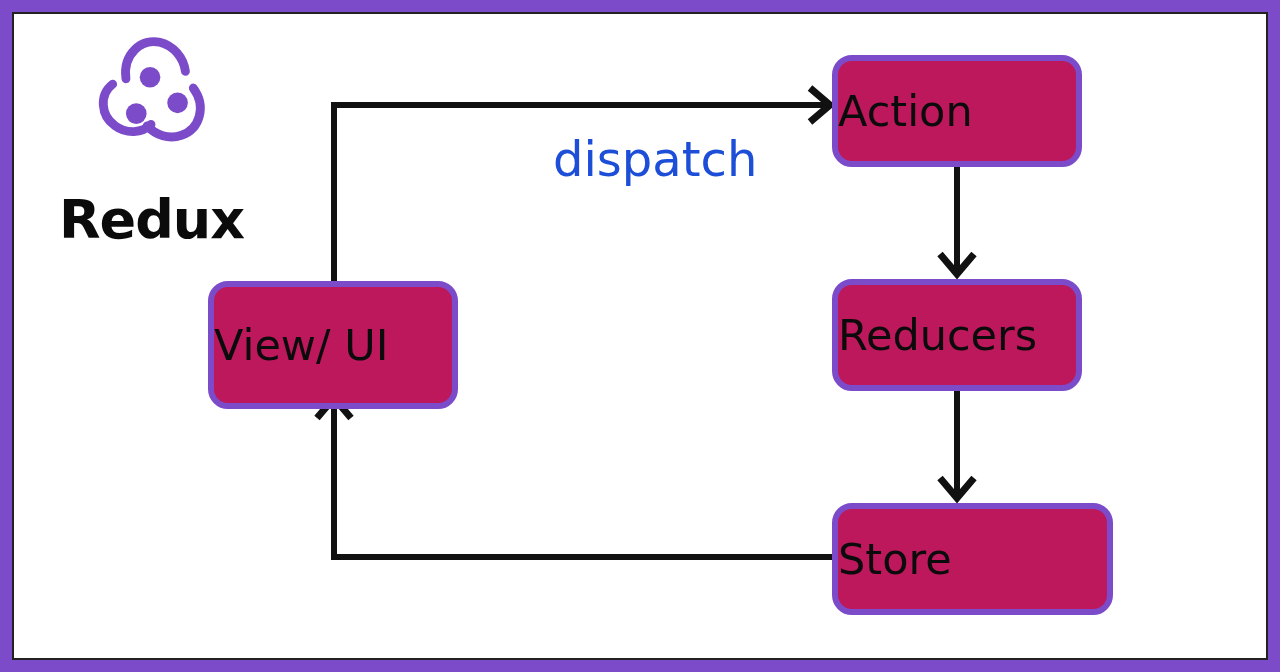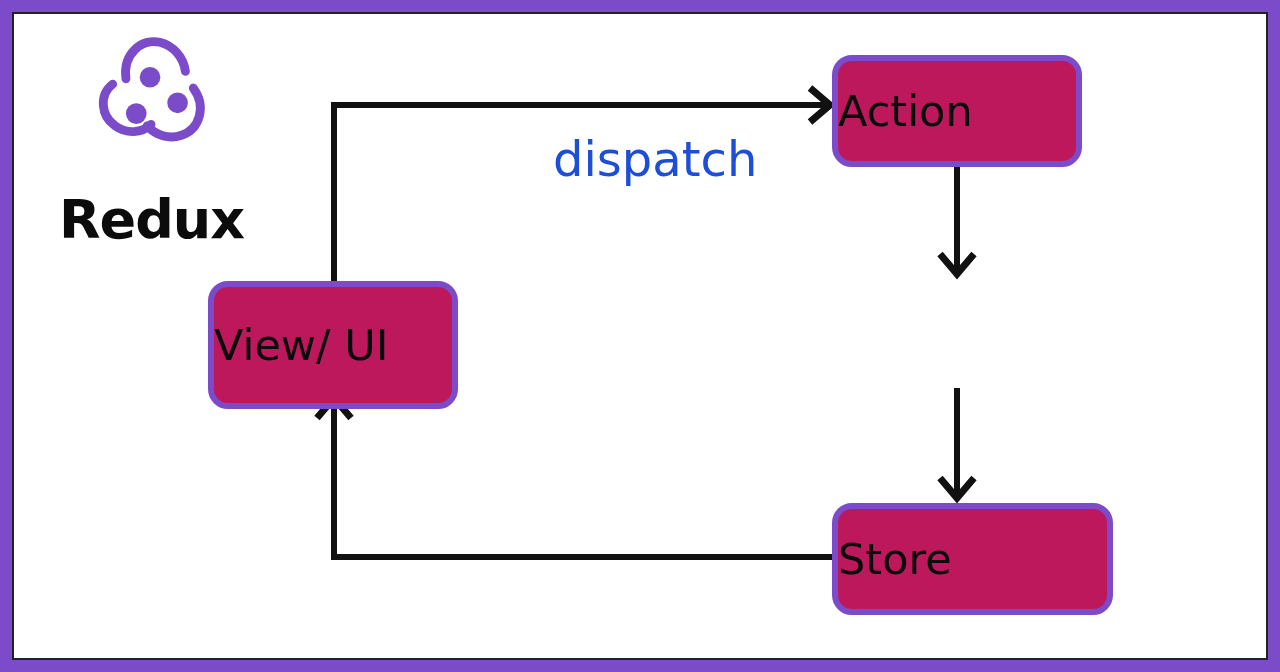--- a/index.html
+++ b/index.html
@@ -150,20 +150,23 @@
         <circle cx="44" cy="83" r="10.5"></circle>
       </g>
     </svg>
     <div id="redux-wordmark">Redux</div>
   </div>
 
   <div class="node-box" id="node-action">
     <span>Action</span>
   </div>
 
+  <div class="node-box" id="node-reducers">
+    <span>Reducers</span>
+  </div>
 
   <div class="node-box" id="node-store">
     <span>Store</span>
   </div>
 
   <div class="node-box" id="node-view">
     <span>View/ UI</span>
   </div>
 
   <div class="edge-label" id="label-dispatch">dispatch</div>

